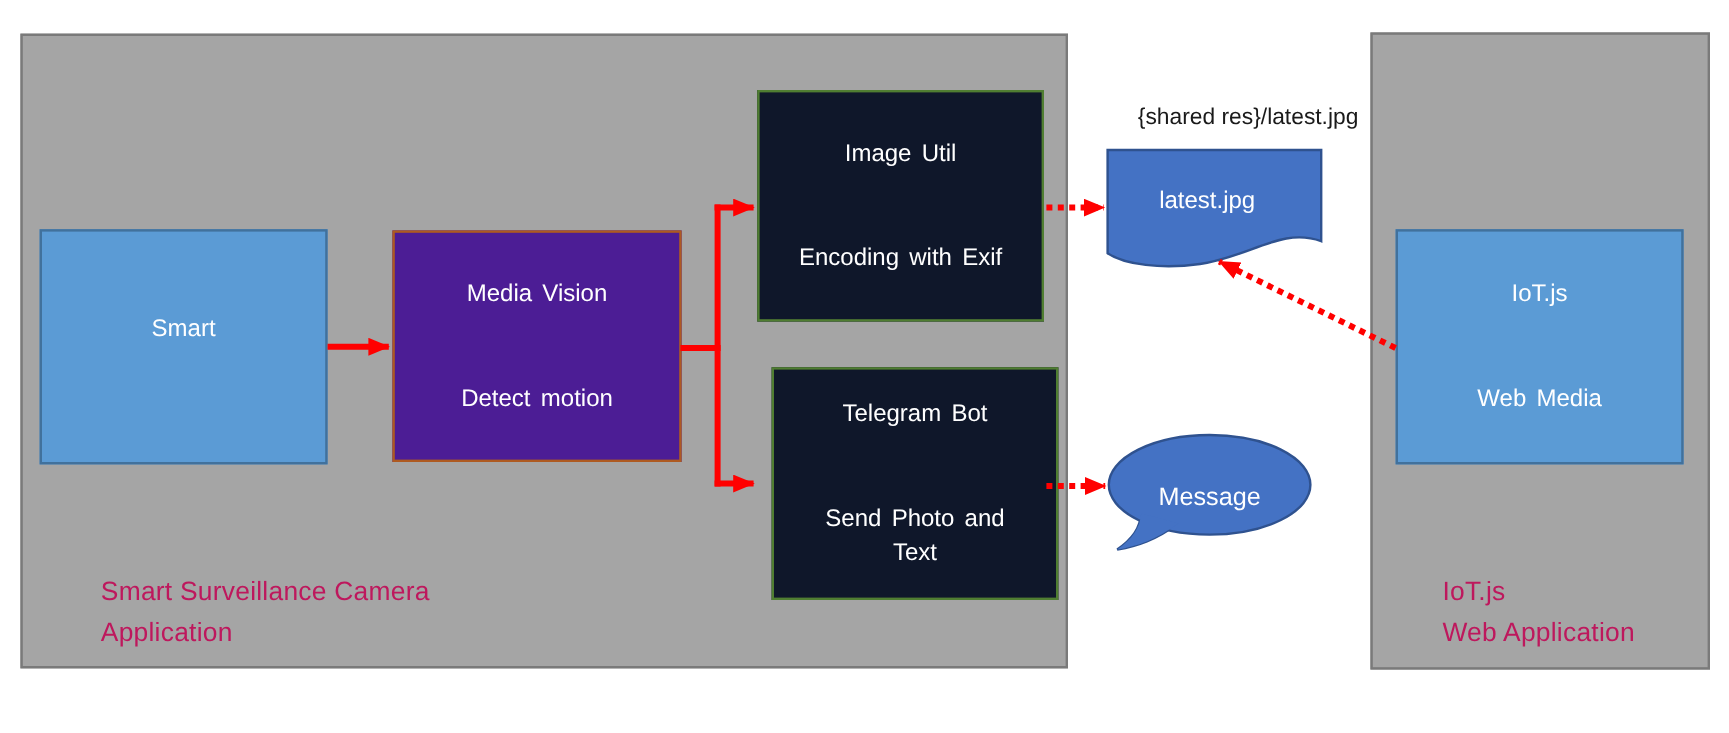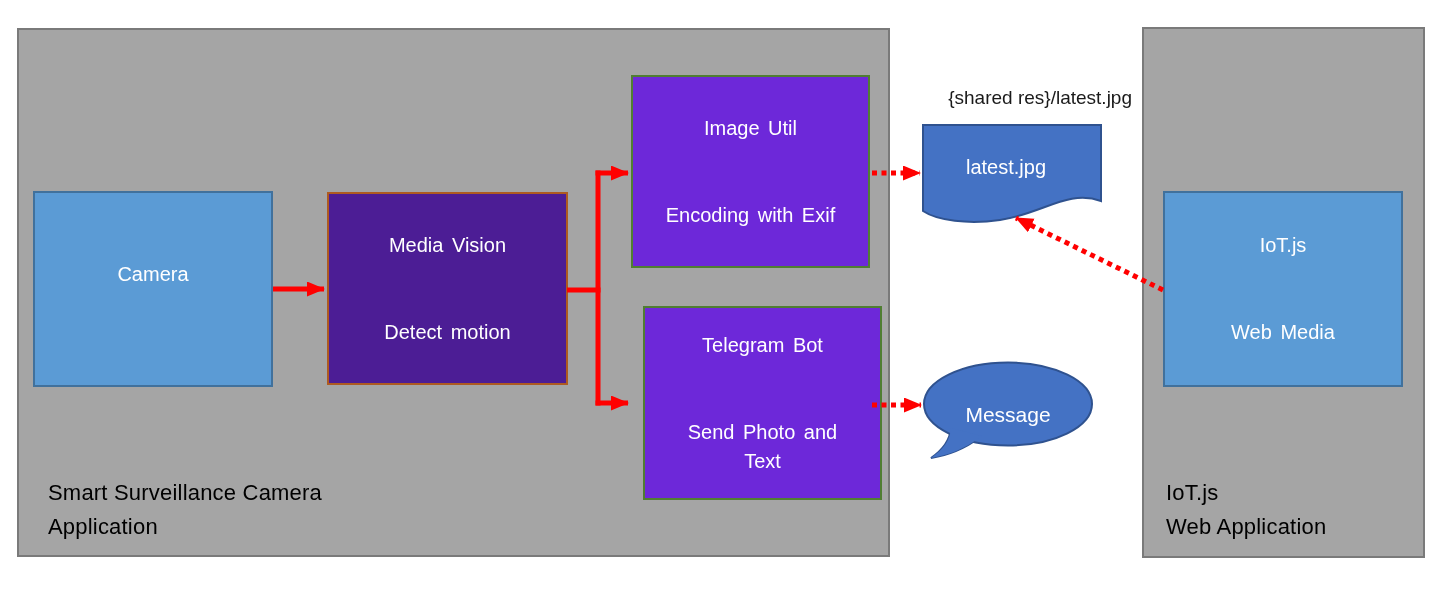--- a/index.html
+++ b/index.html
@@ -6,35 +6,35 @@
   .canvas {
     position:relative; width:1441px; height:611px; background:#ffffff;
     font-family:"Liberation Sans", sans-serif; overflow:hidden;
   }
   .container {
     position:absolute; background:#A5A5A5; border:2px solid #7A7A7A; box-sizing:border-box;
   }
   .container-left  { left:17px;   top:28px; width:873px; height:529px; }
   .container-right { left:1142px; top:27px; width:283px; height:531px; }
   .container-label {
-    position:absolute; color:#000000; font-size:22px; line-height:34px;
-    white-space:pre-line; letter-spacing:0.2px; z-index:3;
+    position:absolute; color:#be185d; font-size:22px; line-height:34px;
+    white-space:pre-line; letter-spacing:0.2px; z-index:3;margin-left:36px;
   }
   .label-left  { left:48px;   top:476px; }
   .label-right { left:1166px; top:476px; }
   .node {
     position:absolute; box-sizing:border-box; z-index:1;
     display:flex; align-items:center; justify-content:center; text-align:center;
     color:#FFFFFF; font-size:20px; line-height:29px; word-spacing:3px;
   }
   .node-inner { white-space:pre-line; }
   .node-title { margin-bottom:29px; }
   .node-blue   { background:#5B9BD5; border:2px solid #41719C; }
   .node-orange { background:#4c1d95; border:2px solid #AE5A21; }
-  .node-green  { background:#6d28d9; border:2px solid #507E32; }
+  .node-green  { background:#0f172a; border:2px solid #507E32; }
   .node-camera   { left:33px;   top:191px; width:240px; height:196px; padding:0 30px; }
   .node-media    { left:327px;  top:192px; width:241px; height:193px; padding:0 18px; }
   .node-imageutil{ left:631px;  top:75px;  width:239px; height:193px; padding:0 18px; }
   .node-telegram { left:631px;  top:306px; width:239px; height:194px; padding:0 28px;margin-left:12px; }
   .node-iot      { left:1163px; top:191px; width:240px; height:196px; padding:0 18px; }
   .overlay {
     position:absolute; left:0; top:0; width:1441px; height:611px;
     z-index:2; pointer-events:none;
   }
   .shape-text {
@@ -56,21 +56,21 @@
   <div class="container container-left"></div>
   <div class="container container-right"></div>
 
   <div class="container-label label-left">Smart Surveillance Camera
 Application</div>
   <div class="container-label label-right">IoT.js
 Web Application</div>
 
   <div class="node node-blue node-camera">
     <div class="node-inner">
-      <div class="node-title">Camera</div>
+      <div class="node-title">Smart</div>
     </div>
   </div>
 
   <div class="node node-orange node-media">
     <div class="node-inner">
       <div class="node-title">Media Vision</div>
       <div class="node-sub">Detect motion</div>
     </div>
   </div>
 

